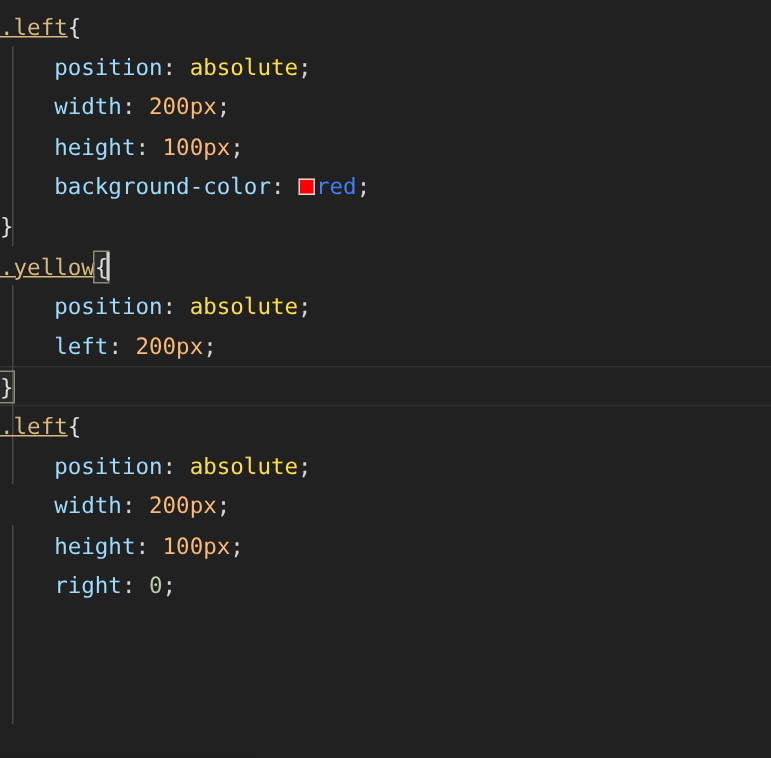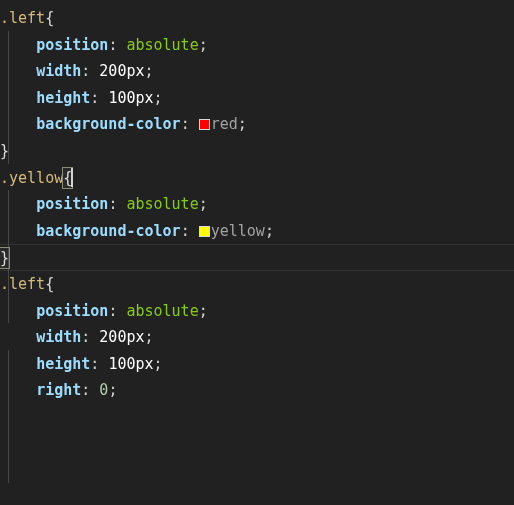--- a/index.html
+++ b/index.html
@@ -49,28 +49,28 @@
   }
 
   
   .current-line {
     border-top: 1px solid #323232;
     border-bottom: 1px solid #323232;
     box-sizing: border-box;
   }
 
   
-  .tok-selector   { color: #d7ba7d; }
+  .tok-selector   { color: #d7ba7d; text-decoration: underline; }
   .tok-brace      { color: #dcdcdc; }
-  .tok-prop       { color: #9cdcfe; font-weight: bold; }
+  .tok-prop       { color: #9cdcfe; }
   .tok-punc       { color: #d4d4d4; }
-  .tok-keyword    { color: #84cc16; }
-  .tok-number     { color: #ffffff; }
+  .tok-keyword    { color: #fde047; }
+  .tok-number     { color: #fdba74; }
   .tok-zero       { color: #b5cea8; }
-  .tok-colorname  { color: #a3a3a3; margin-top: 16px; }
+  .tok-colorname  { color: #3b82f6; margin-top: 16px; }
 
   
   .swatch {
     display: inline-block;
     width: 11px;
     height: 11px;
     vertical-align: -1px;
     border: 1px solid #d8d8d8;
     box-sizing: border-box;
     margin-right: 1px;
@@ -118,23 +118,23 @@
 
   <div class="code-line"><span class="txt tok-punc">    </span><span class="txt tok-prop">background-color</span><span class="txt tok-punc">: </span><span class="swatch" style="background:#ff0000;"></span><span class="txt tok-colorname">red</span><span class="txt tok-punc">;</span></div>
 
   <div class="code-line"><span class="txt tok-brace">}</span></div>
 
   <div class="code-line"><span class="txt tok-selector">.yellow</span><span class="txt tok-brace bracket-match">{</span><span class="caret"></span></div>
 
   <div class="code-line"><span class="txt tok-punc">    </span><span class="txt tok-prop">position</span><span class="txt tok-punc">: </span><span class="txt tok-keyword">absolute</span><span class="txt tok-punc">;</span></div>
 
 
+  <div class="code-line"><span class="txt tok-punc">    </span><span class="txt tok-prop">left</span><span class="txt tok-punc">: </span><span class="txt tok-number">200px</span><span class="txt tok-punc">;</span></div>
 
 
-  <div class="code-line"><span class="txt tok-punc">    </span><span class="txt tok-prop">background-color</span><span class="txt tok-punc">: </span><span class="swatch" style="background:#ffff00;"></span><span class="txt tok-colorname">yellow</span><span class="txt tok-punc">;</span></div>
 
   <div class="code-line current-line"><span class="txt tok-brace bracket-match">}</span></div>
 
   <div class="code-line"><span class="txt tok-selector">.left</span><span class="txt tok-brace">{</span></div>
 
   <div class="code-line"><span class="txt tok-punc">    </span><span class="txt tok-prop">position</span><span class="txt tok-punc">: </span><span class="txt tok-keyword">absolute</span><span class="txt tok-punc">;</span></div>
 
   <div class="code-line"><span class="txt tok-punc">    </span><span class="txt tok-prop">width</span><span class="txt tok-punc">: </span><span class="txt tok-number">200px</span><span class="txt tok-punc">;</span></div>
 
   <div class="code-line"><span class="txt tok-punc">    </span><span class="txt tok-prop">height</span><span class="txt tok-punc">: </span><span class="txt tok-number">100px</span><span class="txt tok-punc">;</span></div>

